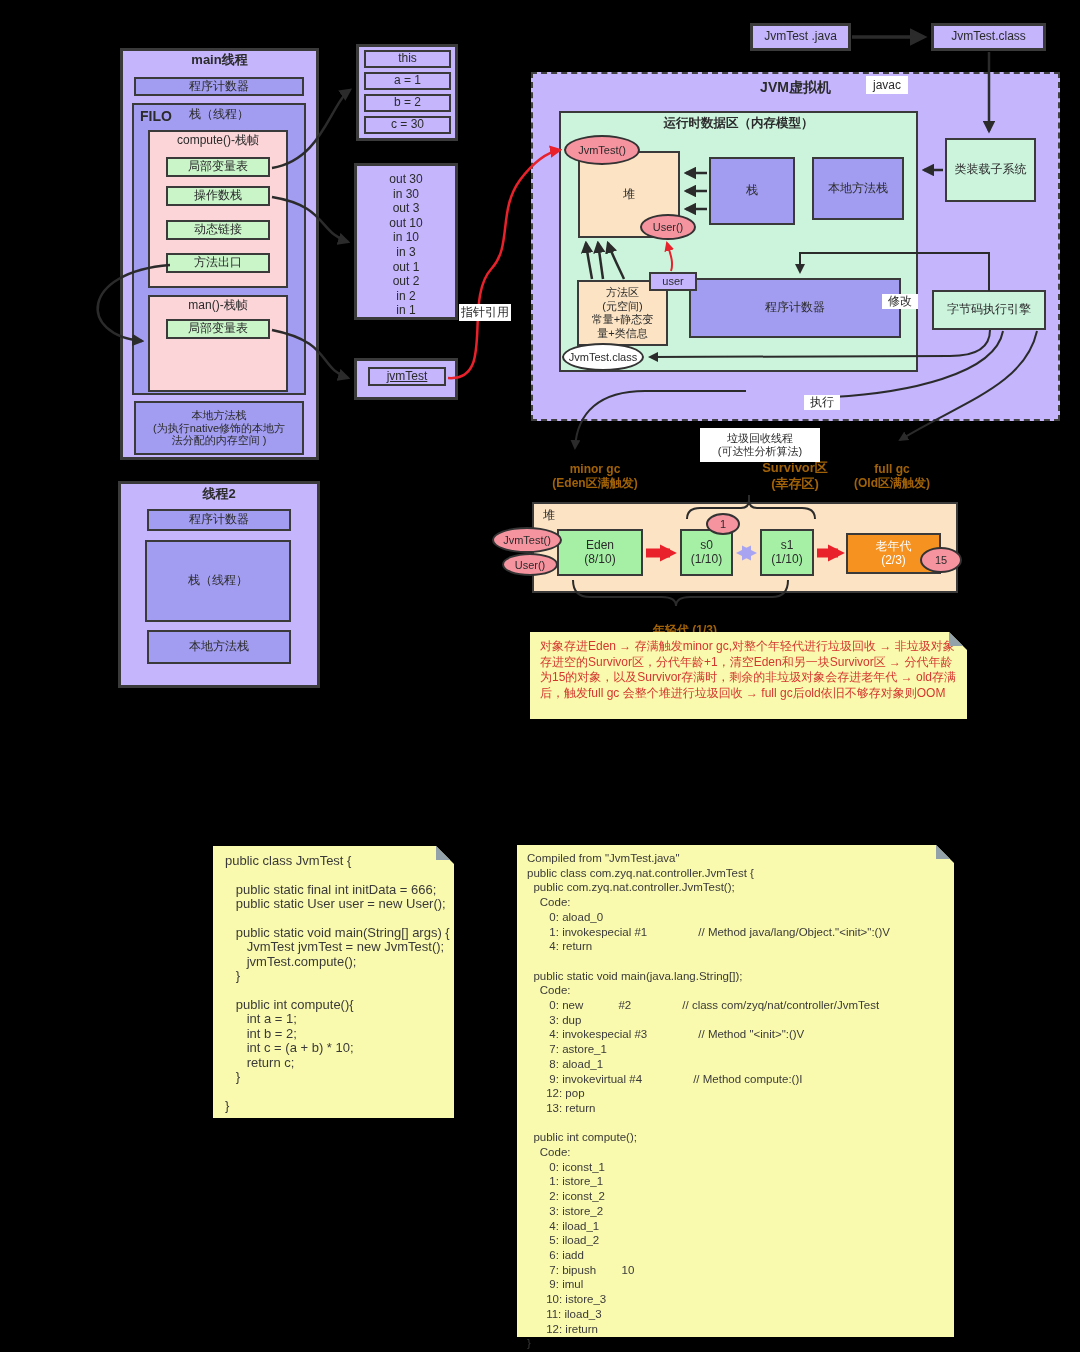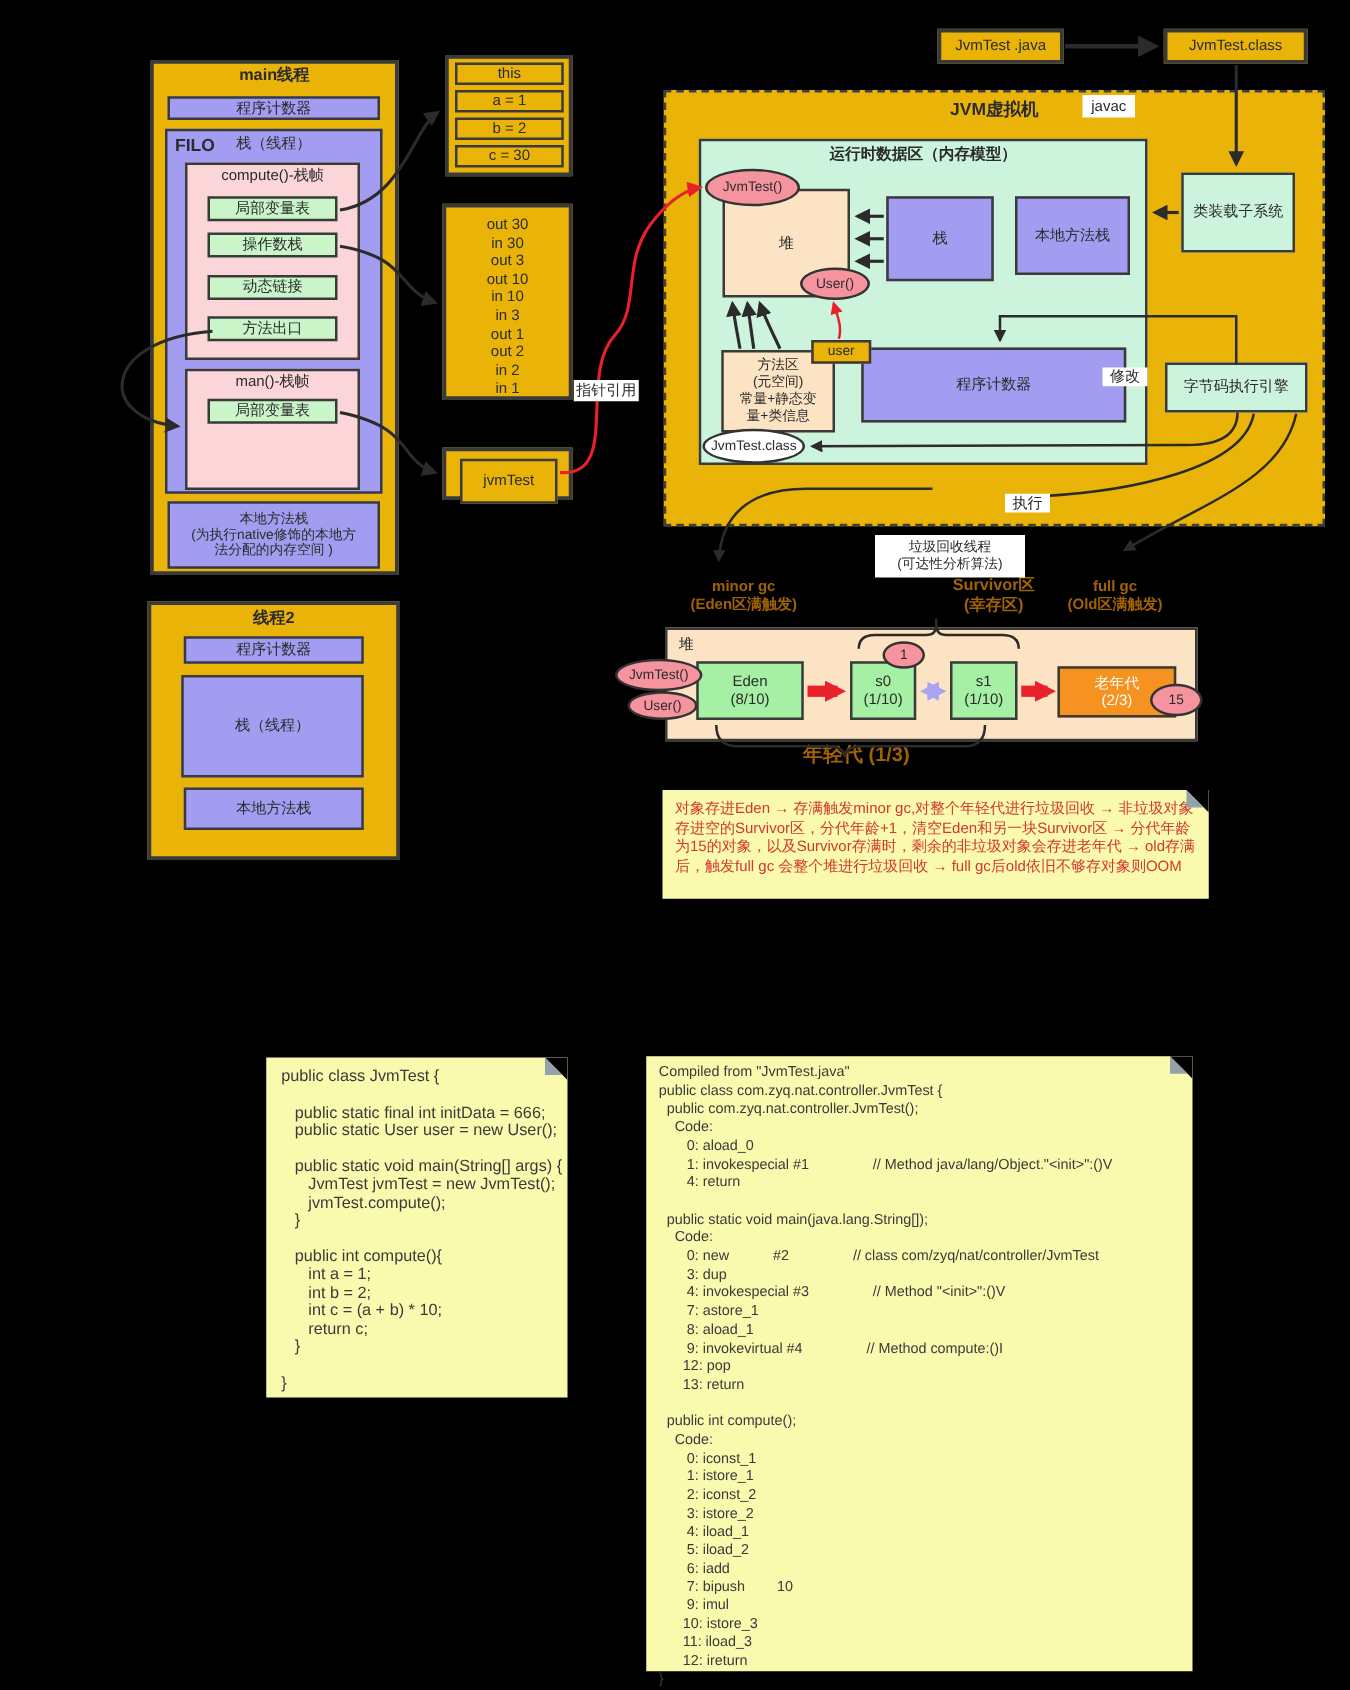--- a/index.html
+++ b/index.html
@@ -2,21 +2,21 @@
 <html><head>
 <meta charset="utf-8">
 <style>
   html,body{margin:0;padding:0;background:#000;}
   #canvas{position:relative;width:1080px;height:1352px;background:#000;overflow:hidden;
           font-family:"Liberation Sans","DejaVu Sans",sans-serif;color:#2b2b2b;font-size:12px;}
   .abs{position:absolute;box-sizing:border-box;}
   .box{border:2px solid #3a3a3a;display:flex;align-items:center;justify-content:center;
        text-align:center;line-height:1.15;}
   .thick{border-width:3px;}
-  .white{background:#eab308;}
+  .white{background:#c4b5fd;}
   .purple{background:#a29df0;}
   .pink{background:#fbd5d8;}
   .green{background:#c9f5c9;}
   .mint{background:#ccf4dd;}
   .tan{background:#fbe3c4;}
   .bgreen{background:#a5f0a5;}
   .orange{background:#f69220;color:#fff;}
   .ellipse{border:2px solid #333;border-radius:50%;display:flex;align-items:center;
            justify-content:center;font-size:11px;}
   .pke{background:#f5939f;}
@@ -74,21 +74,21 @@
       <div>in 10</div>
       <div>in 3</div>
       <div>out 1</div>
       <div>out 2</div>
       <div>in 2</div>
       <div>in 1</div>
     </div>
   </div>
 
   <div class="abs box thick white" style="left:354px;top:358px;width:104px;height:42px;"></div>
-  <div class="abs box white" style="left:368px;top:367px;width:78px;height:36px;">jvmTest</div>
+  <div class="abs box white" style="left:368px;top:367px;width:78px;height:19px;text-decoration:underline;">jvmTest</div>
 
   <div class="abs box thick white" style="left:750px;top:23px;width:101px;height:28px;">JvmTest .java</div>
   <div class="abs lbl wbg" style="left:866px;top:28px;width:42px;height:18px;">javac</div>
   <div class="abs box thick white" style="left:931px;top:23px;width:115px;height:28px;">JvmTest.class</div>
 
   <div class="abs white" style="left:531px;top:72px;width:529px;height:349px;border:2px dashed #3f3f3f;"></div>
   <div class="abs lbl b" style="left:531px;top:78px;width:529px;height:18px;font-size:14px;">JVM虚拟机</div>
 
   <div class="abs box mint" style="left:559px;top:111px;width:359px;height:261px;"></div>
   <div class="abs lbl b" style="left:559px;top:116px;width:359px;height:15px;font-size:12.5px;">运行时数据区（内存模型）</div>
@@ -134,21 +134,21 @@
   <div class="abs box bgreen pre z12" style="left:760px;top:529px;width:54px;height:47px;">s1
 (1/10)</div>
   <div class="abs box orange pre z12" style="left:846px;top:533px;width:95px;height:41px;">老年代
 (2/3)</div>
 
   <div class="abs ellipse pke z12" style="left:492px;top:527px;width:70px;height:26px;">JvmTest()</div>
   <div class="abs ellipse pke z12" style="left:502px;top:553px;width:56px;height:23px;">User()</div>
   <div class="abs ellipse pke" style="left:706px;top:513px;width:34px;height:22px;z-index:13;">1</div>
   <div class="abs ellipse pke" style="left:920px;top:547px;width:42px;height:26px;z-index:13;">15</div>
 
-  <div class="abs lbl darklbl" style="left:630px;top:596px;width:110px;height:18px;font-size:16px;">年轻代 (1/3)</div>
+  <div class="abs lbl darklbl" style="left:630px;top:621px;width:110px;height:18px;font-size:12px;">年轻代 (1/3)</div>
 
   <div class="abs note" style="left:530px;top:632px;width:437px;height:87px;">
     <svg class="fold" width="18" height="18">
         <path d="M0,0 L18,18 L18,0 Z" fill="#000"></path>
         <path d="M0,0 L14,14 L0,14 Z" fill="#93a1ab"></path>
       </svg>
     <div style="padding:7px 10px 0 10px;color:#d4372e;font-size:12px;line-height:15.5px;">对象存进Eden → 存满触发minor gc,对整个年轻代进行垃圾回收 → 非垃圾对象存进空的Survivor区，分代年龄+1，清空Eden和另一块Survivor区 → 分代年龄为15的对象，以及Survivor存满时，剩余的非垃圾对象会存进老年代 → old存满后，触发full gc 会整个堆进行垃圾回收 → full gc后old依旧不够存对象则OOM</div>
   </div>
 
   <div class="abs box thick white" style="left:118px;top:481px;width:202px;height:207px;"></div>

